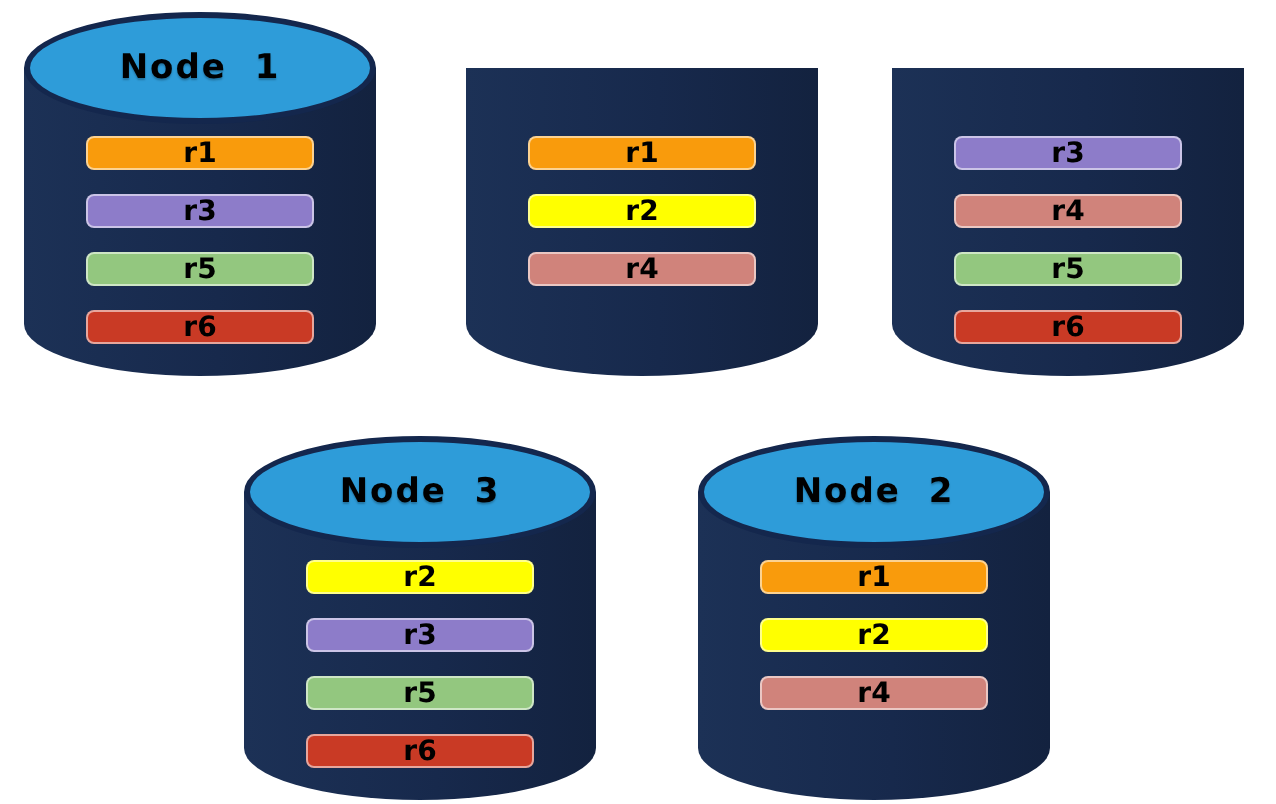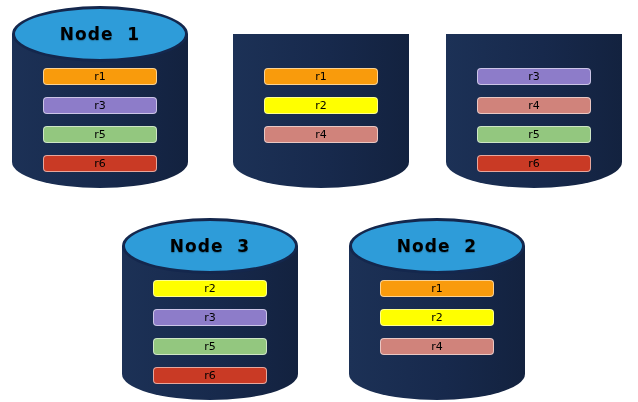--- a/index.html
+++ b/index.html
@@ -70,22 +70,22 @@
   .replica-bar {
     height: 15px;
     border-radius: 4px;
     border: 1px solid rgba(255,255,255,0.55);
     box-sizing: content-box;
     display: flex;
     align-items: center;
     justify-content: center;
   }
   .replica-label {
-    font-size: 11px;
-    font-weight: normal;
+    font-size: 14px;
+    font-weight: bold;
     color: #000000;
     line-height: 1;
   }
 </style>
 </head>
 <body>
 
 <div class="canvas">
 
     <div class="cylinder node-0">

